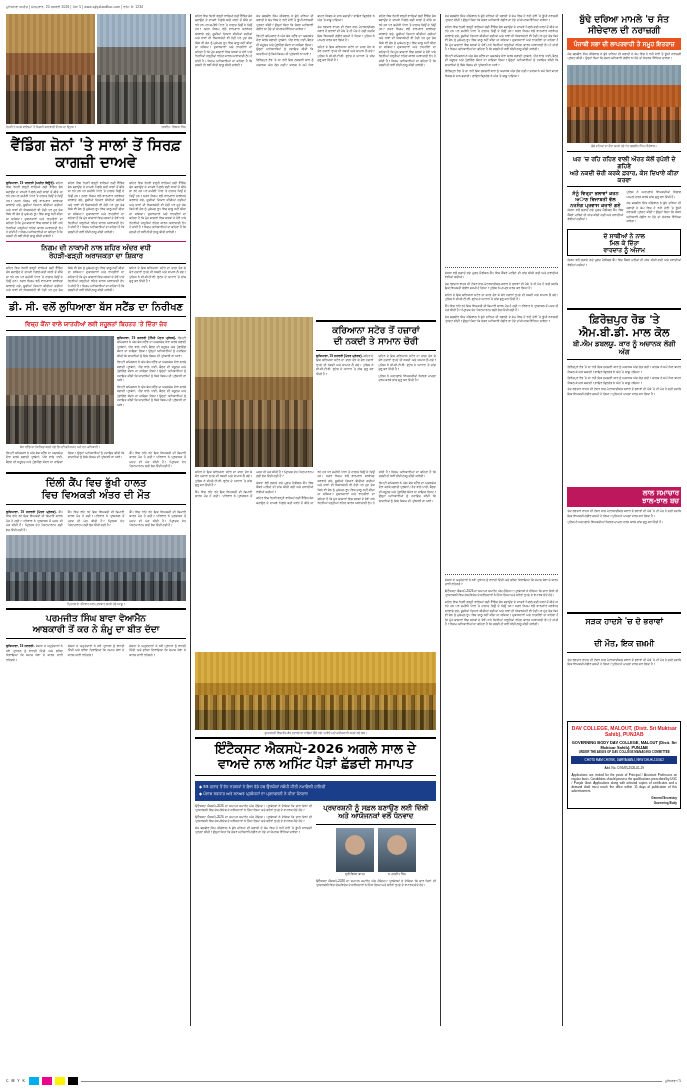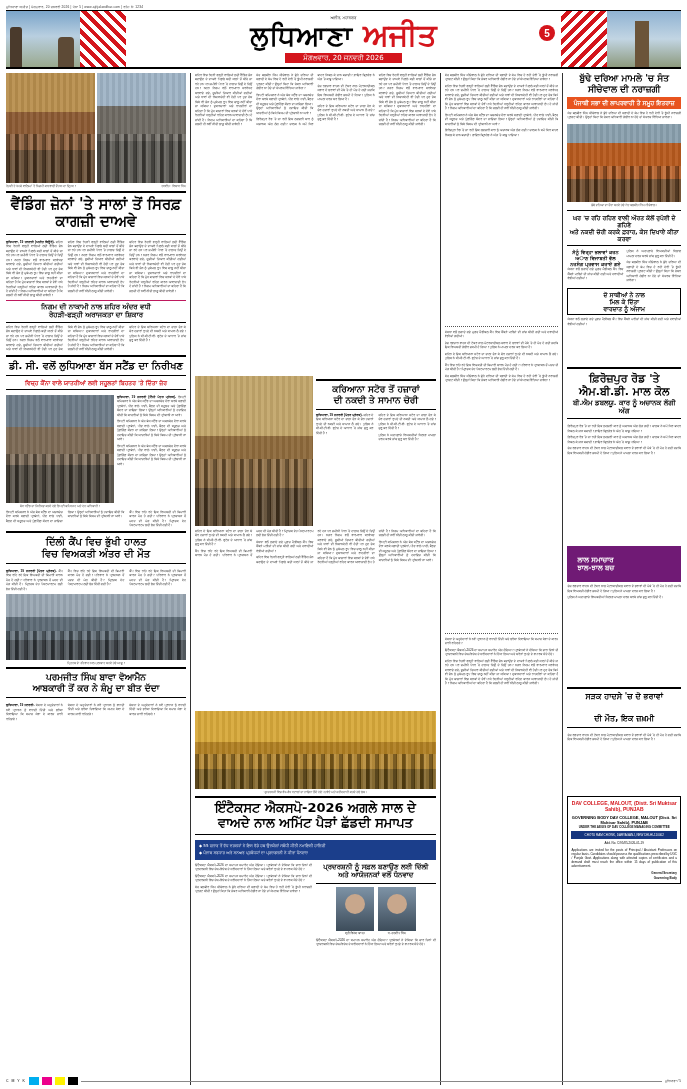--- a/index.html
+++ b/index.html
@@ -51,21 +51,21 @@
   .ph.shop{background:linear-gradient(#c3a76b 0 40%,#8e6a3c 40% 75%,#5c452a 75% 100%);}
   .ph.gold{background:linear-gradient(#d8a93a 0 40%,#b07f22 40% 75%,#7a5a18 75% 100%);}
   .ph.sadhu{background:linear-gradient(#8aa0ae 0 25%,#b85a1e 25% 70%,#6a4321 70% 100%);}
   .ph.people{background:linear-gradient(#9aa7b3 0 35%,#5e6b76 35% 70%,#40474d 70% 100%);}
   .ph:after{content:"";position:absolute;inset:0;background:
      repeating-linear-gradient(90deg,rgba(255,255,255,.06) 0 3px,rgba(0,0,0,.06) 3px 6px);}
   .figs{position:absolute;bottom:0;left:0;right:0;height:45%;
      background:repeating-linear-gradient(90deg,rgba(0,0,0,.35) 0 4px,rgba(255,255,255,.12) 4px 9px);}
 
   .orangebar{background:#e8541f;color:#fff;font-family:"DejaVu Sans",sans-serif;font-size:6px;text-align:center;padding:2px 2px;font-weight:bold;}
-  .redband{background:#701a75;color:#fff;font-family:"DejaVu Sans",sans-serif;font-size:7px;text-align:left;padding:10px;font-weight:bold;}
+  .redband{background:#be185d;color:#fff;font-family:"DejaVu Sans",sans-serif;font-size:7px;text-align:right;padding:2px;font-weight:bold;}
   .boxed{border:1px solid #000;padding:2px;}
   .hlbox{border-top:1px solid #be185d;border-bottom:1px solid #000;padding:2px 0;}
 
   .bullets{font-size:4px;color:#fff;background:#1b3e8b;padding:3px 4px;line-height:1.5;font-family:"DejaVu Sans",sans-serif;}
   .bullets div{margin-bottom:1px;}
 
   .adbox{border:1px solid #000;padding:3px;text-align:center;}
   .adtitle{font-size:5px;font-weight:bold;color:#000;line-height:1.3;}
   .adred{color:#d4151c;}
   .adsmall{font-size:3px;line-height:1.4;color:#111;}
@@ -86,35 +86,20 @@
   .midhl{font-family:"DejaVu Sans",sans-serif;font-weight:bold;font-size:10px;text-align:center;line-height:1.2;}
   .bighl{font-family:"DejaVu Sans",sans-serif;font-weight:bold;font-size:15px;text-align:center;line-height:1.15;}
 </style>
 </head>
 <body>
 
 <div class="page">
 
   <div class="topline">ਲੁਧਿਆਣਾ ਅਜੀਤ  |  ਮੰਗਲਵਾਰ, 20 ਜਨਵਰੀ 2026  |  ਪੰਨਾ 5  |  www.ajitjalandhar.com  |  ਰਜਿ: ਨੰ: 1234</div>
 
-  <div class="masthead">
-    <div class="mh-photo"></div>
-    <div class="mh-patt"></div>
-    <div class="mh-center">
-      <div style="font-size:4px;">ਅਜੀਤ, ਮਹਾਨਗਰ</div>
-      <div class="mh-titlewrap">
-        <div class="mh-luh">ਲੁਧਿਆਣਾ</div>
-        <div class="mh-ajit">ਅਜੀਤ</div>
-      </div>
-      <div class="mh-date">ਮੰਗਲਵਾਰ, 20 ਜਨਵਰੀ 2026</div>
-      <div class="mh-pageno">5</div>
-    </div>
-    <div class="mh-patt2"></div>
-    <div class="mh-photo2"></div>
-  </div>
 
   <div class="body">
 
     <div class="colA">
 
       <div style="display:flex;gap:2px;">
         <div class="ph market" style="width:89px;height:110px;">
             <div class="figs"></div>
           </div>
         <div class="ph street" style="width:89px;height:110px;">

